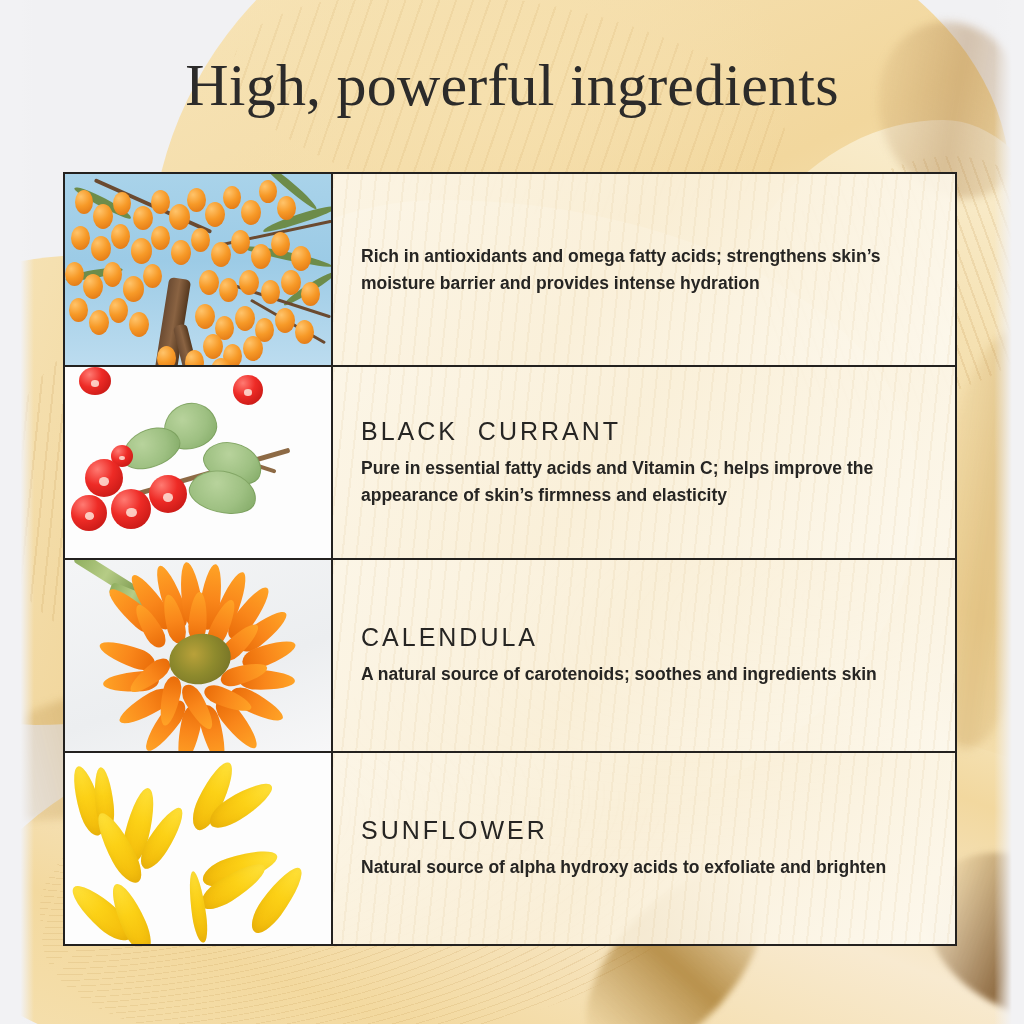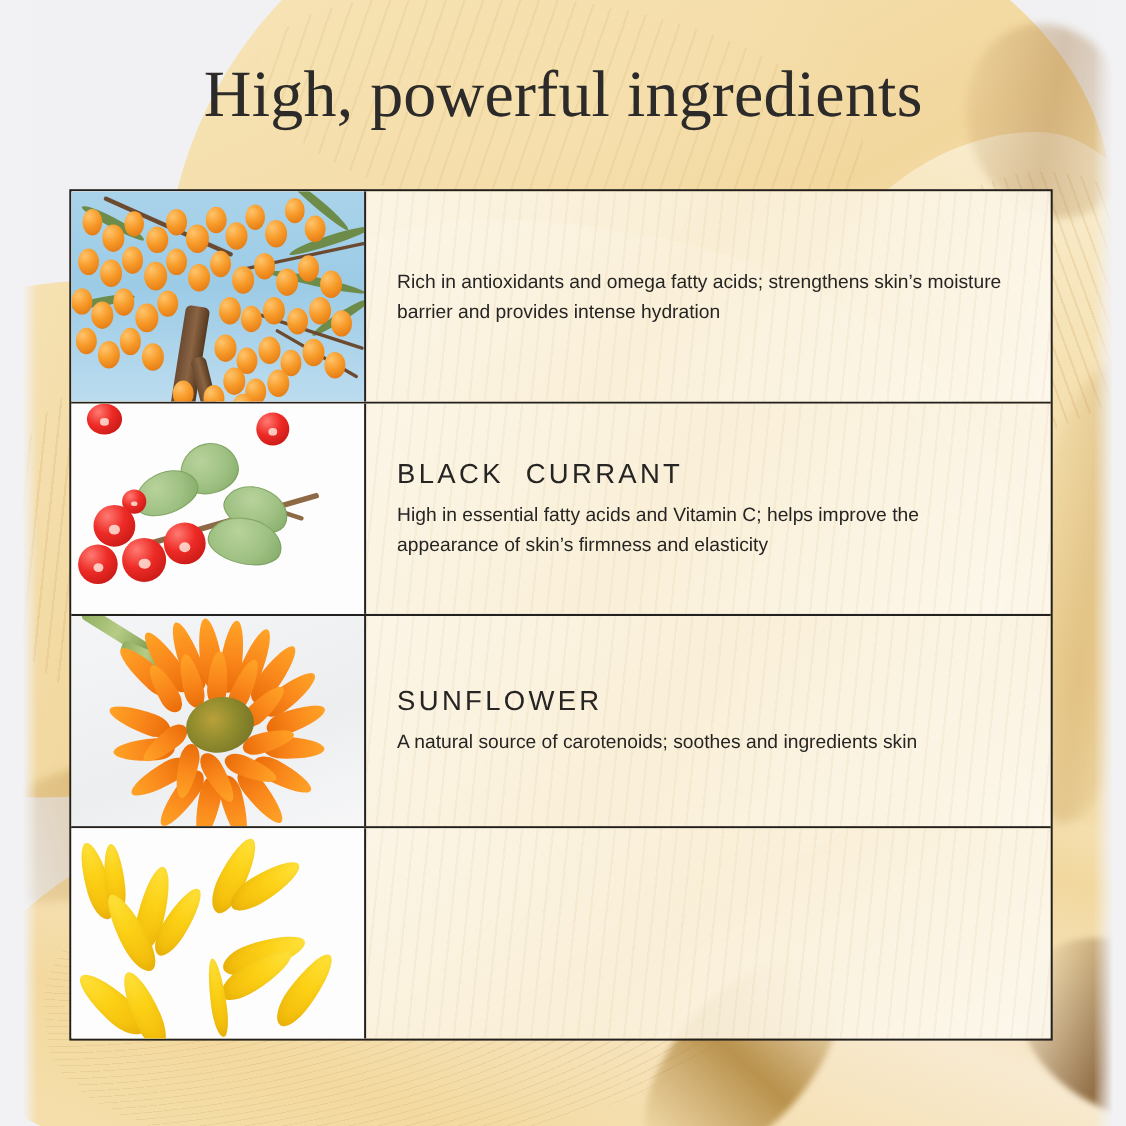--- a/index.html
+++ b/index.html
@@ -112,21 +112,21 @@
     background:linear-gradient(125deg, rgba(252,246,232,.93) 0%, rgba(250,240,218,.90) 45%, rgba(253,249,239,.94) 100%);
   }
   .cell-txt .veil{position:absolute;inset:0;pointer-events:none;
     background:repeating-linear-gradient(96deg, rgba(205,170,110,.10) 0 2px, rgba(255,255,255,0) 2px 14px);}
   .cell-txt .inner{position:relative;z-index:2;}
   .ing-name{
     font-size:25px;font-weight:300;letter-spacing:3.0px;color:#262523;
     margin:0 0 9px 0;white-space:pre;
   }
   .ing-desc{
-    font-size:17.5px;line-height:1.52;color:#262523;font-weight:400;margin:0;
+    font-size:17.5px;line-height:1.52;color:#262523;font-weight:700;margin:0;
     max-width:580px;
   }
 
   
   .ph{position:absolute;inset:0;}
 
   
   .sky{position:absolute;inset:0;background:linear-gradient(180deg,#a9d3ea 0%,#9ccbe6 45%,#bcdcef 100%);}
   .leafg{position:absolute;background:#6d8c4a;border-radius:50% 50% 50% 50%/60% 60% 40% 40%;}
   .branch{position:absolute;background:#6b4a30;border-radius:3px;}
@@ -285,21 +285,21 @@
         <div class="rberry" style="left:20px;top:92px;width:38px;height:38px;"></div>
         <div class="rberry" style="left:6px;top:128px;width:36px;height:36px;"></div>
         <div class="rberry" style="left:46px;top:122px;width:40px;height:40px;"></div>
         <div class="rberry" style="left:84px;top:108px;width:38px;height:38px;"></div>
       </div>
     </div>
     <div class="cell-txt">
       <div class="veil"></div>
       <div class="inner">
         <div class="ing-name">BLACK  CURRANT</div>
-        <div class="ing-desc">High in essential fatty acids and Vitamin C; helps improve the appearance of skin’s firmness and elasticity</div>
+        <div class="ing-desc">Pure in essential fatty acids and Vitamin C; helps improve the appearance of skin’s firmness and elasticity</div>
       </div>
     </div>
   </div>
 
   <div class="row">
     <div class="cell-img">
       <div class="ph">
         <div class="greybg"></div>
         <div class="stem" style="left:6px;top:8px;width:70px;height:13px;transform:rotate(32deg);"></div>
         <div class="stem" style="left:44px;top:30px;width:46px;height:12px;transform:rotate(22deg);"></div>
@@ -330,21 +330,21 @@
         <div class="petalC" style="left:154px;top:114px;width:18px;height:50px;transform:rotate(112deg);"></div>
         <div class="petalC" style="left:124px;top:122px;width:18px;height:50px;transform:rotate(150deg);"></div>
         <div class="petalC" style="left:96px;top:116px;width:18px;height:50px;transform:rotate(192deg);"></div>
         <div class="petalC" style="left:76px;top:92px;width:18px;height:48px;transform:rotate(232deg);"></div>
         <div class="flowerCore" style="left:104px;top:74px;width:62px;height:50px;transform:rotate(-12deg);"></div>
       </div>
     </div>
     <div class="cell-txt">
       <div class="veil"></div>
       <div class="inner">
-        <div class="ing-name">SUNFLOWER</div>
+        <div class="ing-name">CALENDULA</div>
         <div class="ing-desc">A natural source of carotenoids; soothes and ingredients skin</div>
       </div>
     </div>
   </div>
 
   <div class="row">
     <div class="cell-img">
       <div class="ph">
         <div class="whitebg"></div>
         <div class="spetal" style="left:12px;top:12px;width:22px;height:72px;transform:rotate(-16deg);"></div>
@@ -357,16 +357,20 @@
         <div class="spetal" style="left:136px;top:6px;width:24px;height:74px;transform:rotate(26deg);"></div>
         <div class="spetal" style="left:164px;top:16px;width:24px;height:72px;transform:rotate(58deg);"></div>
         <div class="spetal" style="left:162px;top:76px;width:26px;height:78px;transform:rotate(72deg);"></div>
         <div class="spetal" style="left:156px;top:96px;width:24px;height:74px;transform:rotate(58deg);"></div>
         <div class="spetal" style="left:200px;top:108px;width:24px;height:78px;transform:rotate(36deg);"></div>
         <div class="spetal" style="left:126px;top:118px;width:14px;height:72px;transform:rotate(-8deg);"></div>
       </div>
     </div>
     <div class="cell-txt">
       <div class="veil"></div>
+      <div class="inner">
+        <div class="ing-name">SUNFLOWER</div>
+        <div class="ing-desc">Natural source of alpha hydroxy acids to exfoliate and brighten</div>
+      </div>
     </div>
   </div>
 
 </div>
 
 </body></html>

